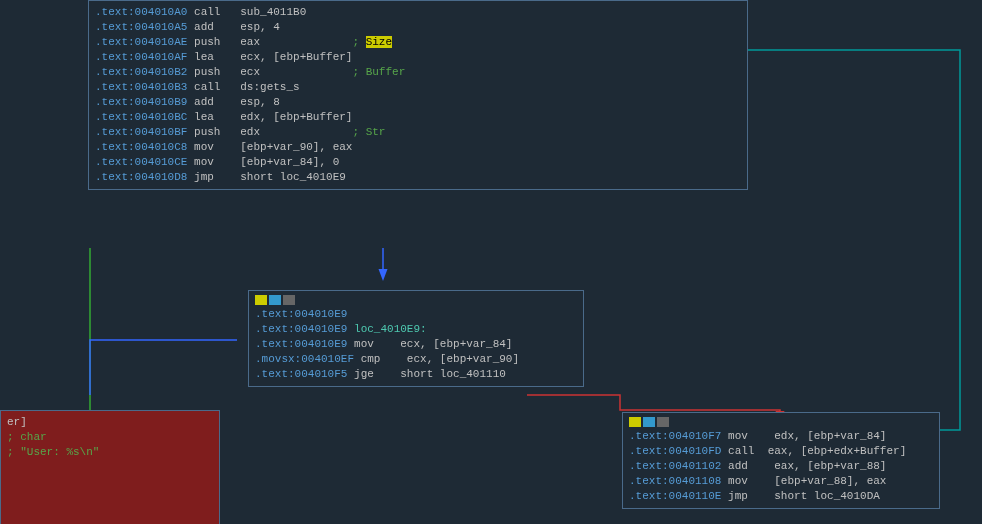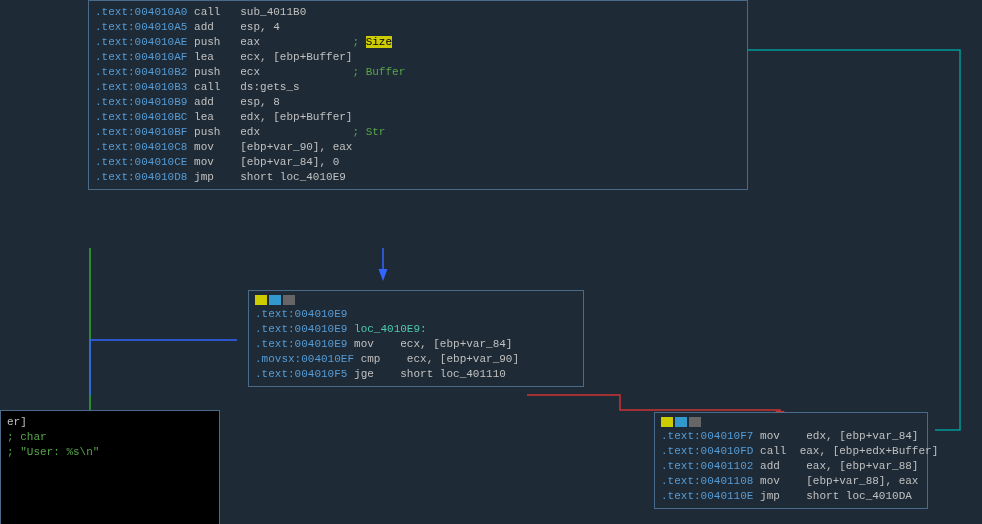--- a/index.html
+++ b/index.html
@@ -48,21 +48,21 @@
       width: 982px;
       height: 524px;
       pointer-events: none;
     }
     .left-panel {
       position: absolute;
       left: 0;
       top: 410px;
       width: 220px;
       height: 115px;
-      background: #000000;
+      background: #7f1d1d;
       border: 1px solid #4a6a8a;
       padding: 4px 6px;
     }
   </style>
 </head>
 <body>
 
 <svg class="connectors" xmlns="http://www.w3.org/2000/svg">
 
   <defs>
@@ -112,21 +112,21 @@
     <span class="si si-b"></span>
     <span class="si si-g"></span>
   </div>
   <div class="code-line"><span class="addr">.text:004010E9</span></div>
   <div class="code-line"><span class="addr">.text:004010E9</span> <span class="label">loc_4010E9:</span></div>
   <div class="code-line"><span class="addr">.text:004010E9</span> <span>mov  </span>  ecx, [ebp+var_84]</div>
   <div class="code-line"><span class="addr">.movsx:004010EF</span> <span>cmp  </span>  ecx, [ebp+var_90]</div>
   <div class="code-line"><span class="addr">.text:004010F5</span> <span>jge  </span>  short loc_401110</div>
 </div>
 
-<div class="code-block" style="left:654px; top:412px; width:274px;">
+<div class="code-block" style="left:622px; top:412px; width:318px;">
   <div class="small-icon-row">
     <span class="si si-y"></span>
     <span class="si si-b"></span>
     <span class="si si-g"></span>
   </div>
   <div class="code-line"><span class="addr">.text:004010F7</span> <span>mov  </span>  edx, [ebp+var_84]</div>
   <div class="code-line"><span class="addr">.text:004010FD</span> <span>call</span>  eax, [ebp+edx+Buffer]</div>
   <div class="code-line"><span class="addr">.text:00401102</span> <span>add  </span>  eax, [ebp+var_88]</div>
   <div class="code-line"><span class="addr">.text:00401108</span> <span>mov  </span>  [ebp+var_88], eax</div>
   <div class="code-line"><span class="addr">.text:0040110E</span> <span>jmp  </span>  short loc_4010DA</div>

